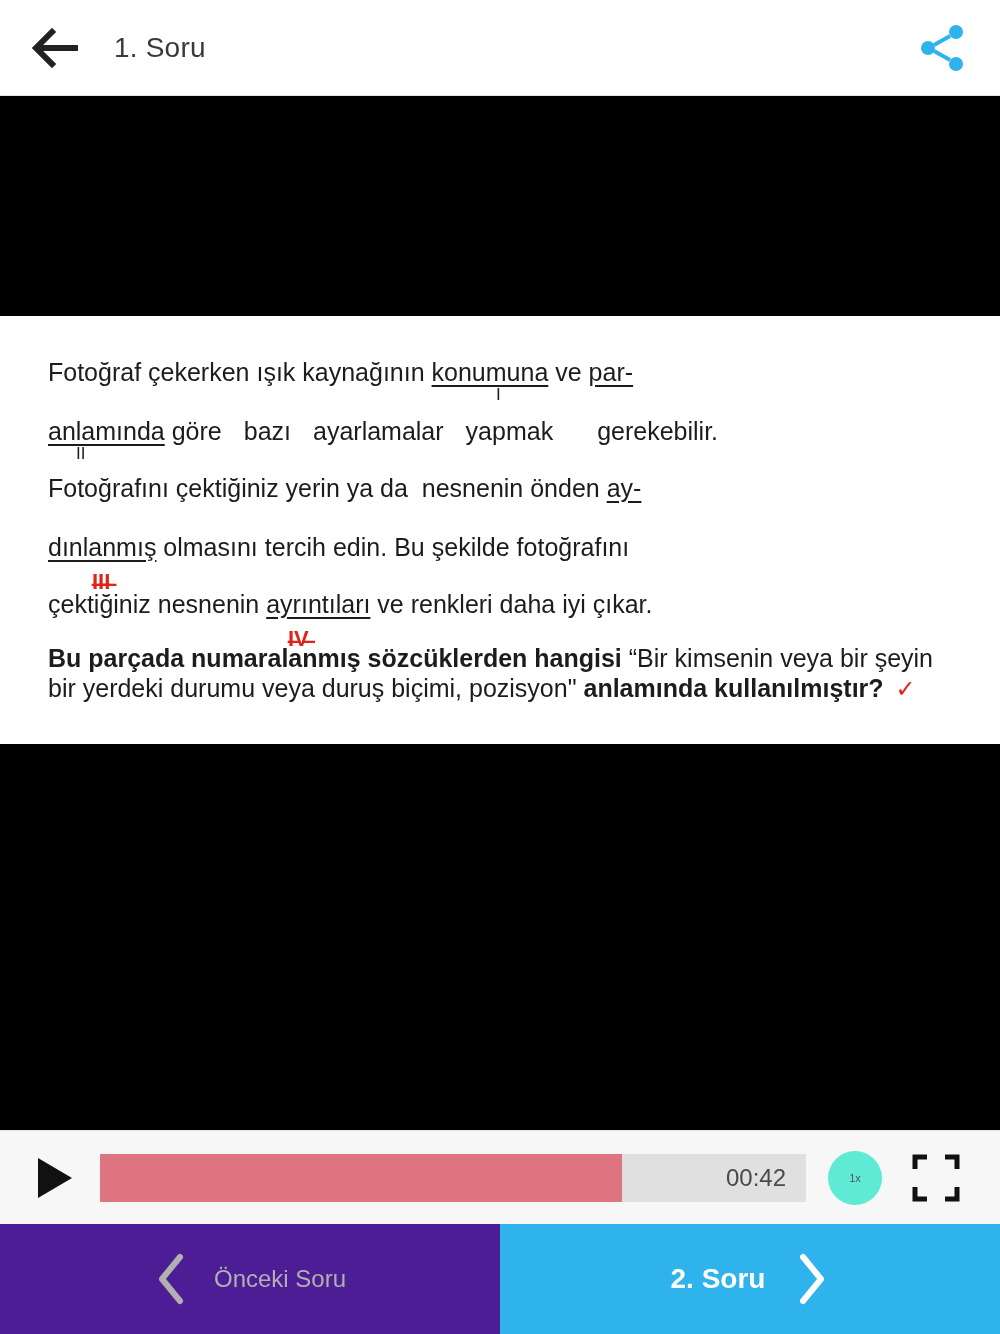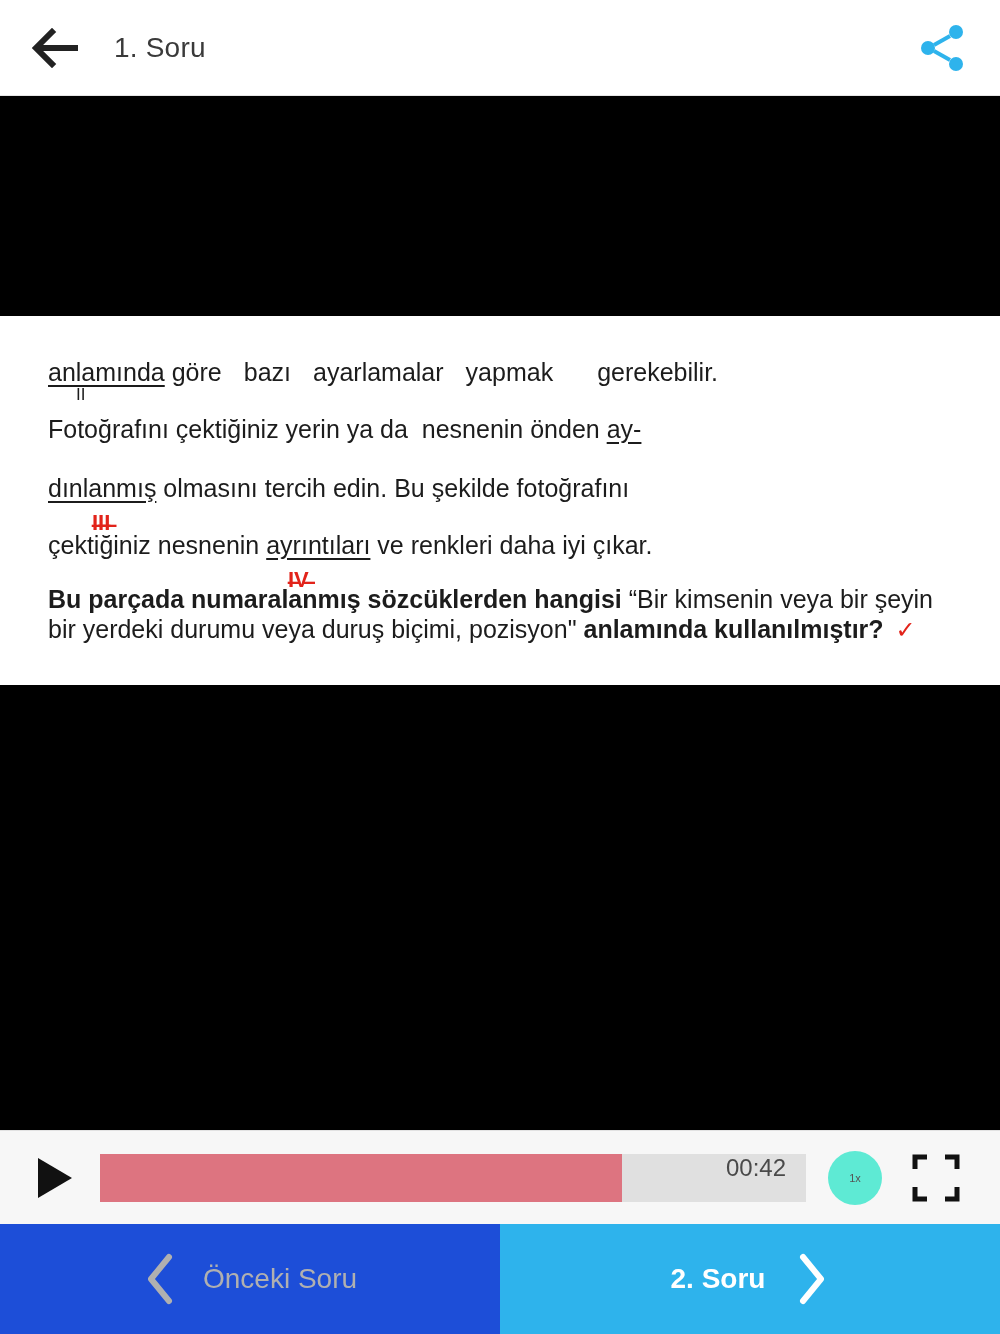--- a/index.html
+++ b/index.html
@@ -146,20 +146,21 @@
     align-items: center;
     justify-content: center;
     cursor: pointer;
     margin-right: 18px;
   }
   .seek {
     flex: 1 1 auto;
     height: 48px;
     background: #e0e0e0;
     display: flex;
+    align-items: center;
     position: relative;
     cursor: pointer;
     margin-right: 22px;
   }
   .seek-fill {
     background: #dd7480;
     height: 48px;
     width: 74%;
   }
   .seek-time {
@@ -192,26 +193,26 @@
   }
 
   
   .bottomnav {
     flex: 0 0 110px;
     height: 110px;
     display: flex;
   }
   .nav-prev {
     flex: 1 1 50%;
-    background: #1d4ed8;
+    background: #4c1d95;
     display: flex;
     align-items: center;
     justify-content: center;
     color: #b0b0b0;
-    font-size: 28px;
+    font-size: 24px;
     cursor: pointer;
   }
   .nav-next {
     flex: 1 1 50%;
     background: #2eb3ec;
     display: flex;
     align-items: center;
     justify-content: center;
     color: #ffffff;
     font-size: 28px;
@@ -244,20 +245,24 @@
       </svg>
     </div>
   </div>
 
   <div class="stage">
     <div class="letterbox top"></div>
 
     <div class="page">
       <div class="qtext">
 
+        <div class="qline" style="margin-bottom:34px;">
+          Fotoğraf çekerken ışık kaynağının <span class="u">konumuna</span> ve <span class="u">par-</span>
+          <span class="marknum" style="left:448px;">I</span>
+        </div>
 
         <div class="qline" style="margin-bottom:32px;">
           <span class="u">anlamında</span> göre<span class="spw"></span>bazı<span class="spw"></span>ayarlamalar<span class="spw"></span>yapmak<span class="spw"></span><span class="spw"></span>gerekebilir.
           <span class="marknum" style="left:28px;">II</span>
         </div>
 
         <div class="qline" style="margin-bottom:34px;">
           Fotoğrafını çektiğiniz yerin ya da&nbsp; nesnenin önden <span class="u">ay-</span>
         </div>
 

